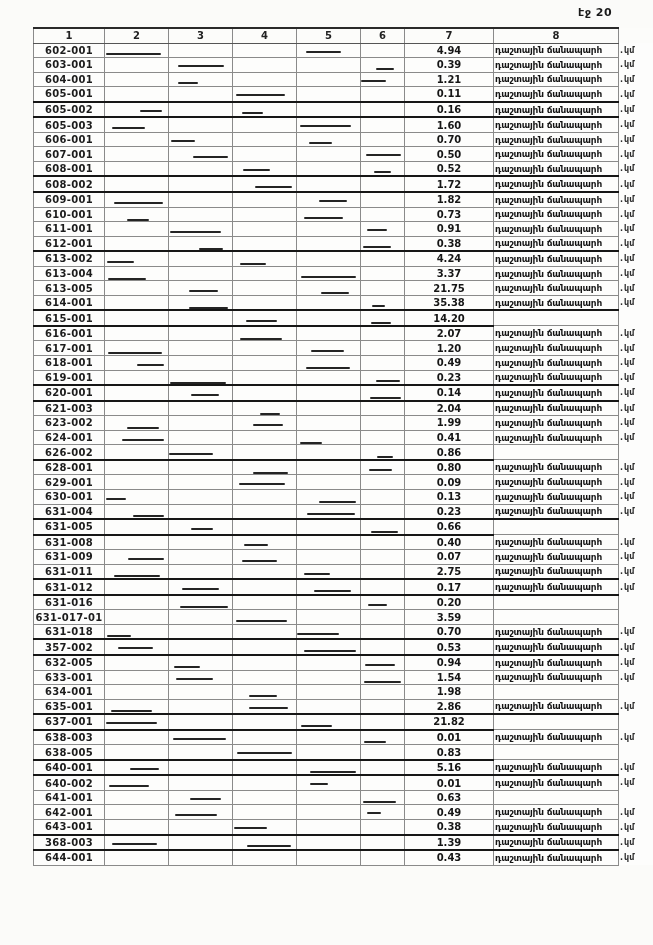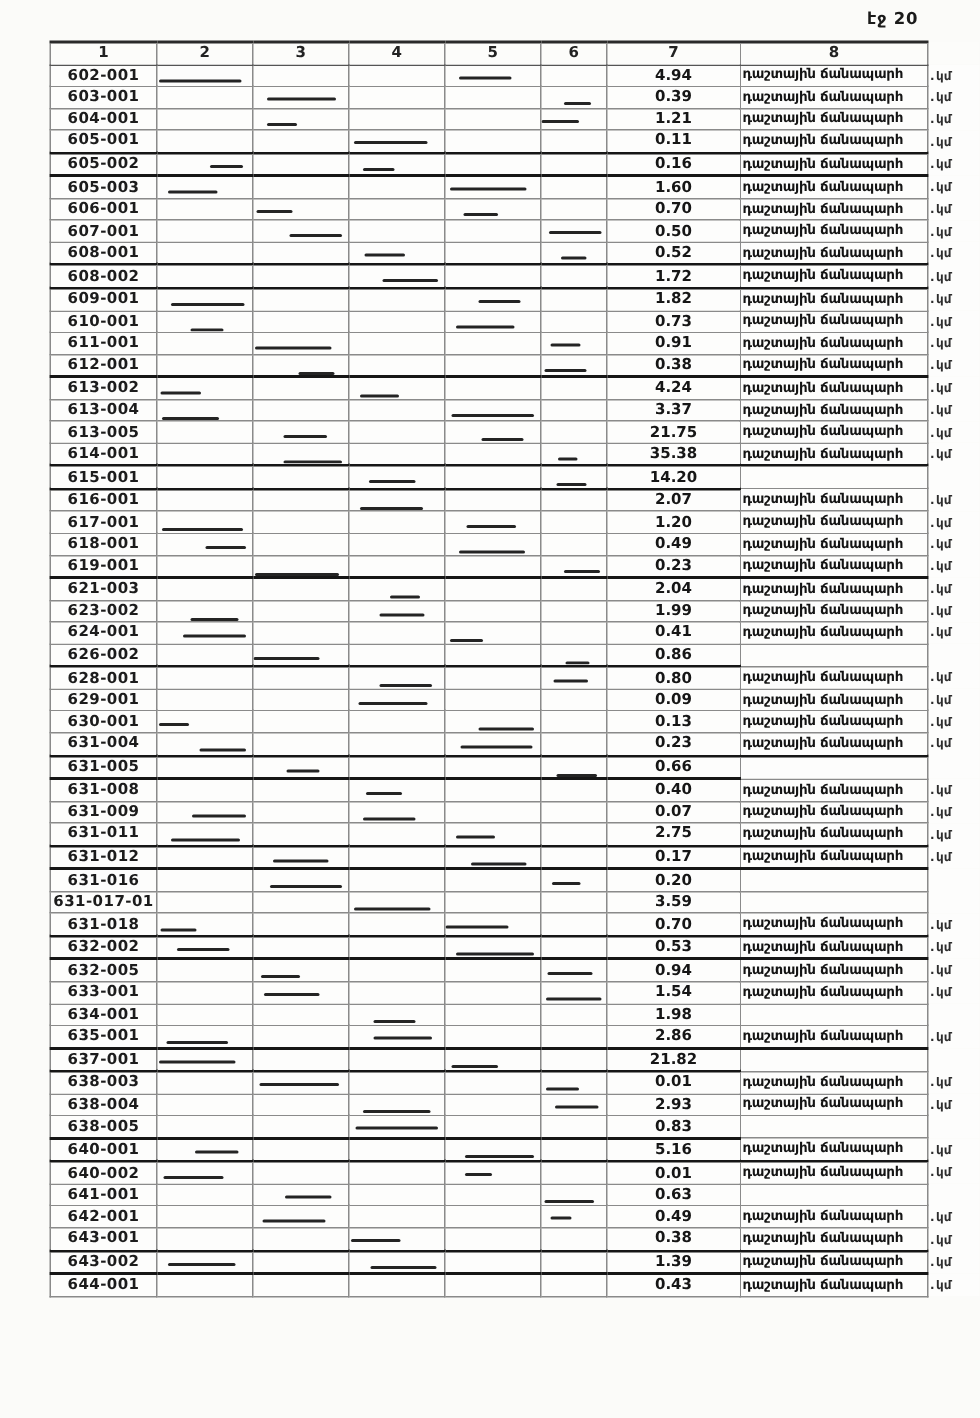--- a/index.html
+++ b/index.html
@@ -451,20 +451,35 @@
           </td>
           <td class="mid"></td>
           <td class="mid"></td>
           <td class="mid">
             <div class="smudge" style="width: 55%; left: 35%; top: 9px;"></div>
           </td>
           <td class="c7">0.23</td>
           <td class="c8">դաշտային ճանապարհ</td>
           <td class="gutter"><span class="unit">կմ</span></td>
         </tr>
+        <tr class="hb">
+          <td class="c1">620-001</td>
+          <td class="mid"></td>
+          <td class="mid">
+            <div class="smudge" style="width: 45%; left: 35%; top: 8px;"></div>
+          </td>
+          <td class="mid"></td>
+          <td class="mid"></td>
+          <td class="mid">
+            <div class="smudge" style="width: 72%; left: 20%; top: 11px;"></div>
+          </td>
+          <td class="c7">0.14</td>
+          <td class="c8">դաշտային ճանապարհ</td>
+          <td class="gutter"><span class="unit">կմ</span></td>
+        </tr>
         <tr>
           <td class="c1">621-003</td>
           <td class="mid"></td>
           <td class="mid"></td>
           <td class="mid">
             <div class="smudge" style="width: 31%; left: 43%; top: 11px;"></div>
           </td>
           <td class="mid"></td>
           <td class="mid"></td>
           <td class="c7">2.04</td>
@@ -684,21 +699,21 @@
           <td class="mid"></td>
           <td class="mid">
             <div class="smudge" style="width: 66%; left: 0%; top: 8px;"></div>
           </td>
           <td class="mid"></td>
           <td class="c7">0.70</td>
           <td class="c8">դաշտային ճանապարհ</td>
           <td class="gutter"><span class="unit">կմ</span></td>
         </tr>
         <tr class="hb">
-          <td class="c1">632-002</td>
+          <td class="c1">357-002</td>
           <td class="mid">
             <div class="smudge" style="width: 56%; left: 20%; top: 7px;"></div>
           </td>
           <td class="mid"></td>
           <td class="mid"></td>
           <td class="mid">
             <div class="smudge" style="width: 83%; left: 11%; top: 10px;"></div>
           </td>
           <td class="mid"></td>
           <td class="c7">0.53</td>
@@ -786,35 +801,20 @@
           </td>
           <td class="mid"></td>
           <td class="mid"></td>
           <td class="mid">
             <div class="smudge" style="width: 51%; left: 7%; top: 10px;"></div>
           </td>
           <td class="c7">0.01</td>
           <td class="c8">դաշտային ճանապարհ</td>
           <td class="gutter"><span class="unit">կմ</span></td>
         </tr>
-        <tr>
-          <td class="c1">638-004</td>
-          <td class="mid"></td>
-          <td class="mid"></td>
-          <td class="mid">
-            <div class="smudge" style="width: 70%; left: 15%; top: 10px;"></div>
-          </td>
-          <td class="mid"></td>
-          <td class="mid">
-            <div class="smudge" style="width: 68%; left: 20%; top: 7px;"></div>
-          </td>
-          <td class="c7">2.93</td>
-          <td class="c8">դաշտային ճանապարհ</td>
-          <td class="gutter"><span class="unit">կմ</span></td>
-        </tr>
         <tr class="hb">
           <td class="c1">638-005</td>
           <td class="mid"></td>
           <td class="mid"></td>
           <td class="mid">
             <div class="smudge" style="width: 87%; left: 7%; top: 7px;"></div>
           </td>
           <td class="mid"></td>
           <td class="mid"></td>
           <td class="c7">0.83</td>
@@ -888,21 +888,21 @@
           <td class="mid">
             <div class="smudge" style="width: 52%; left: 2%; top: 7px;"></div>
           </td>
           <td class="mid"></td>
           <td class="mid"></td>
           <td class="c7">0.38</td>
           <td class="c8">դաշտային ճանապարհ</td>
           <td class="gutter"><span class="unit">կմ</span></td>
         </tr>
         <tr class="hb">
-          <td class="c1">643-002</td>
+          <td class="c1">368-003</td>
           <td class="mid">
             <div class="smudge" style="width: 71%; left: 11%; top: 7px;"></div>
           </td>
           <td class="mid"></td>
           <td class="mid">
             <div class="smudge" style="width: 69%; left: 23%; top: 9px;"></div>
           </td>
           <td class="mid"></td>
           <td class="mid"></td>
           <td class="c7">1.39</td>

